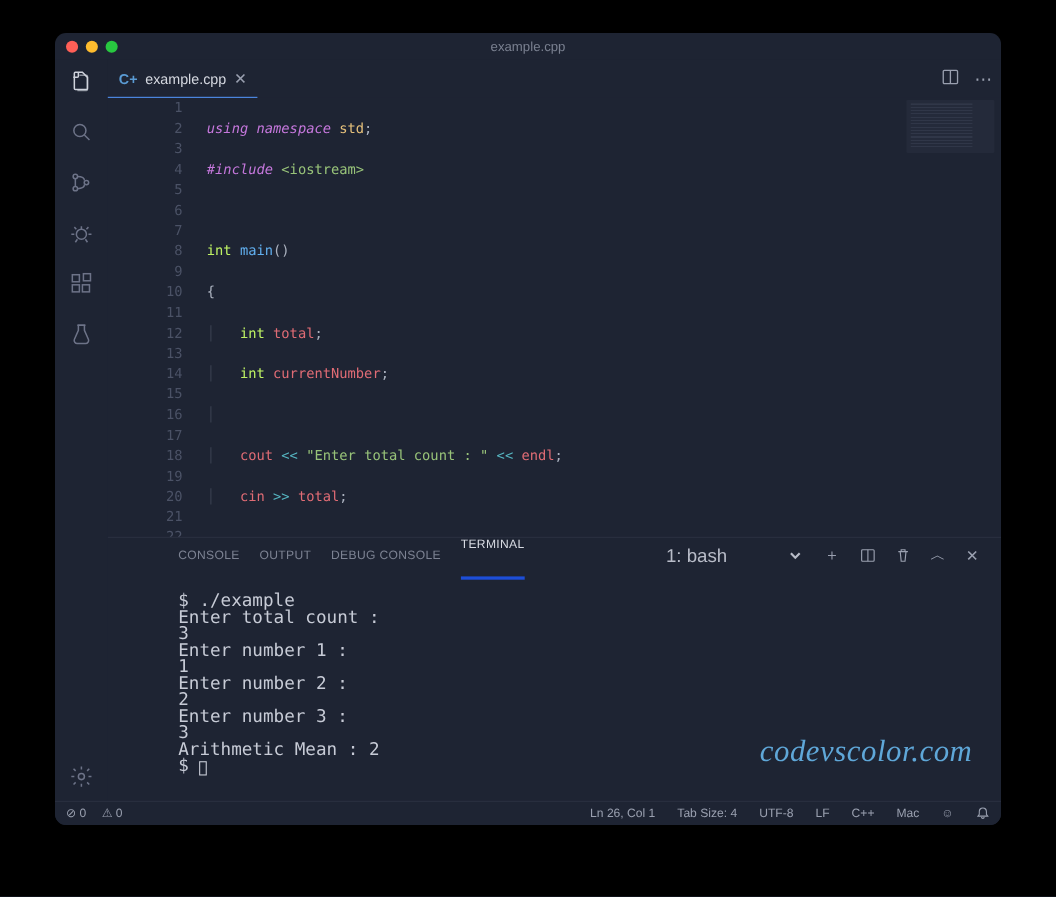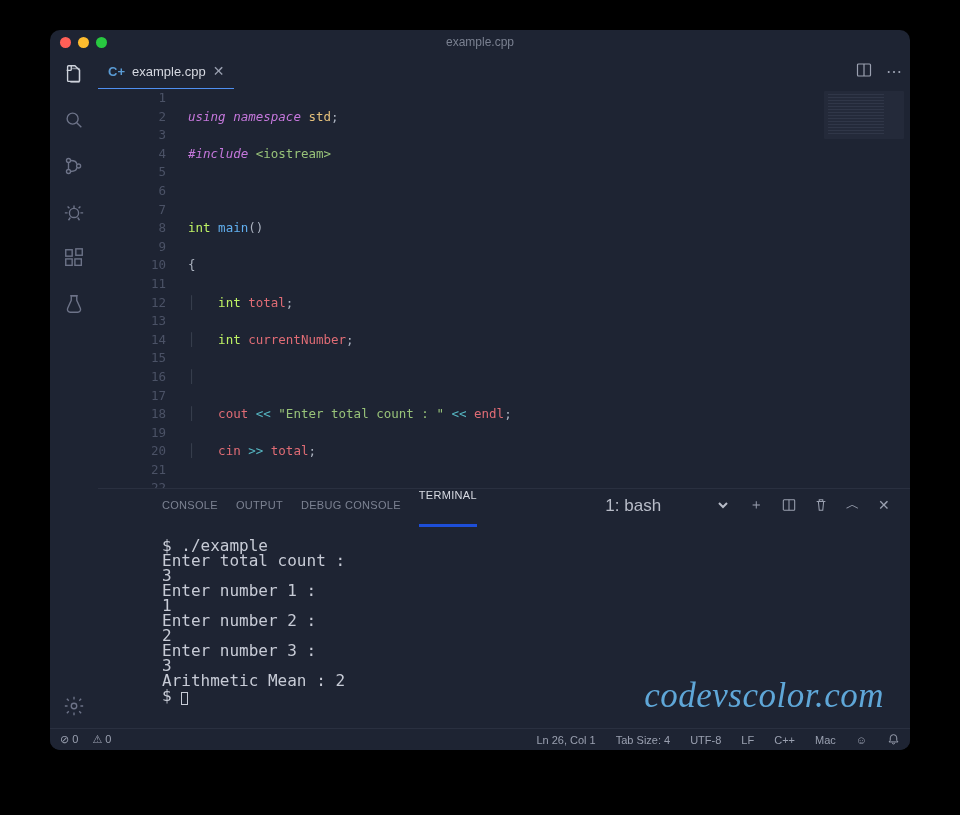--- a/index.html
+++ b/index.html
@@ -152,24 +152,24 @@
   font-family: "SF Mono", Menlo, Consolas, monospace;
   font-size: 16px;
   line-height: 15px;
   color: #c7cbd6;
   white-space: pre;
 }
 .terminal .cursor { display:inline-block; width:7px; height:13px; border:1px solid #c7cbd6; vertical-align: text-bottom;}
 .watermark {
   position: absolute;
   right: 26px;
-  bottom: 34px;
+  bottom: 50px;
   color: #5fa7d8;
   font-family: "Brush Script MT", cursive;
-  font-size: 35px;
+  font-size: 28px;
   font-style: italic;
   letter-spacing: 0.5px;
 }
 .status-bar {
   height: 22px;
   background: #1e2433;
   border-top: 1px solid #2a3040;
   display: flex;
   align-items: center;
   font-size: 11px;

